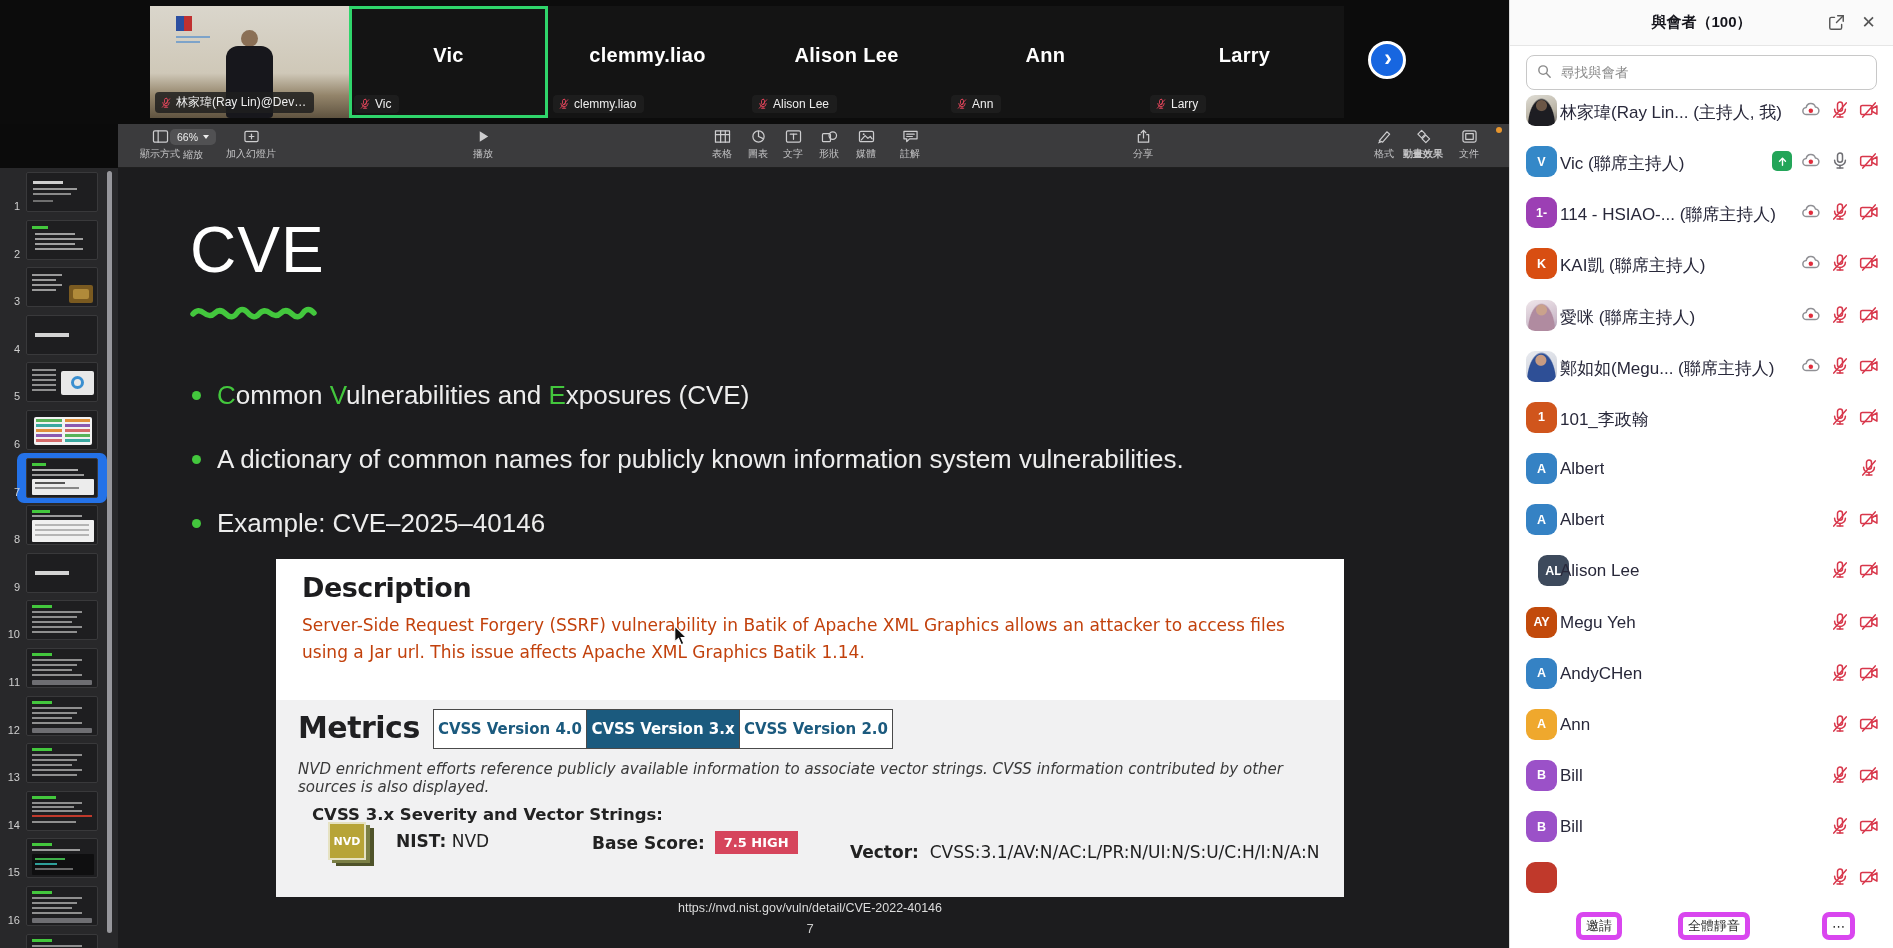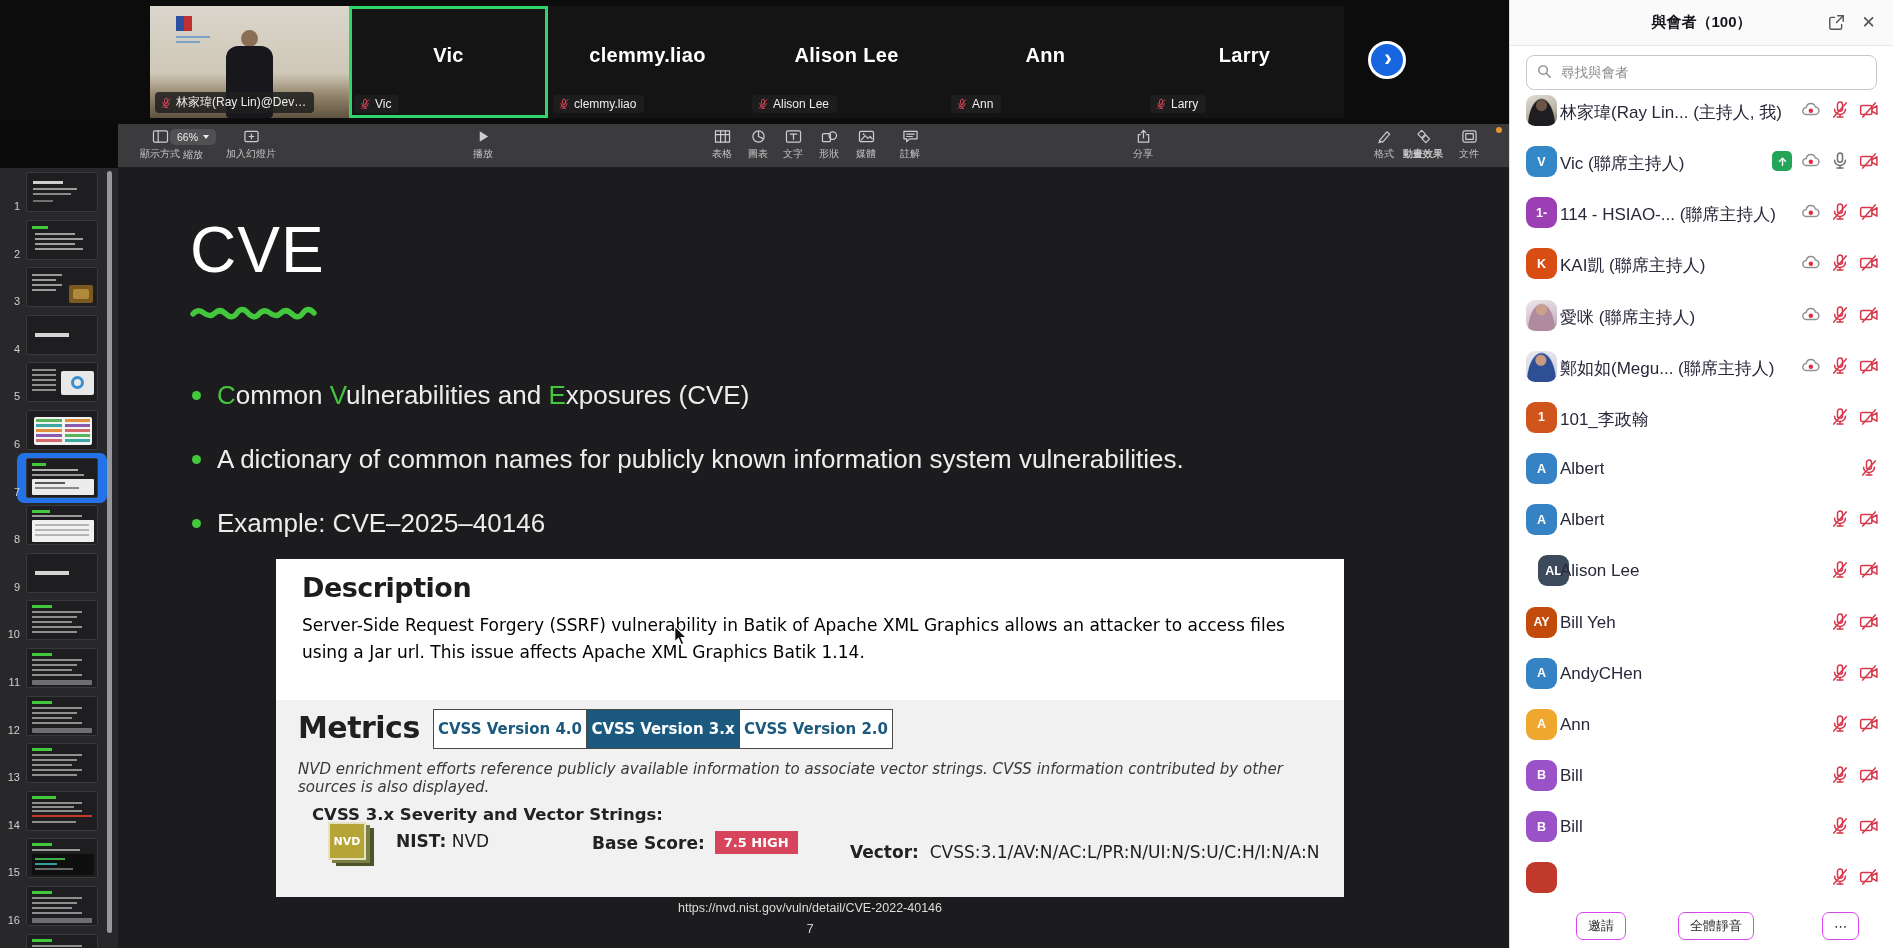--- a/index.html
+++ b/index.html
@@ -60,21 +60,21 @@
   #bullets{position:absolute;left:74px;top:212px;list-style:none;margin:0;padding:0;}
   .bullet{position:relative;padding-left:25px;margin-bottom:33px;font-size:26px;color:#ededed;height:31px;
         white-space:nowrap;}
   .bullet .dot{position:absolute;left:0;top:11px;width:9px;height:9px;border-radius:50%;background:#43C73D;}
   .green{color:#43C73D;}
 
   #shot{position:absolute;left:158px;top:391px;width:1068px;height:338px;background:#fff;
         display:flex;flex-direction:column;font-family:"DejaVu Sans","Liberation Sans",sans-serif;}
   .shot-desc{height:141px;box-sizing:border-box;padding:13px 26px;}
   .shot-desc h2{margin:0;font-size:27px;color:#1d1d1f;font-weight:bold;letter-spacing:-.5px;}
-  .shot-desc p{margin:9px 0 0;font-size:17px;color:#000000;line-height:27px;max-width:1015px;}
+  .shot-desc p{margin:9px 0 0;font-size:17px;color:#c2410c;line-height:27px;max-width:1015px;}
   .shot-metrics{flex:1;background:#F1F1F2;padding:10px 22px;box-sizing:border-box;position:relative;}
   .m-head{font-size:30px;font-weight:bold;color:#202022;display:inline-block;letter-spacing:-.5px;}
   #cvss-tabs{position:absolute;left:157px;top:9px;display:flex;border:1px solid #4a4a4a;background:#fff;}
   .tab{width:152px;height:38px;display:flex;align-items:center;justify-content:center;font-size:15px;
         font-weight:bold;color:#1B5A7E;background:#fff;border-right:1px solid #4a4a4a;}
   .tab:last-child{border-right:none;}
   .tab.sel{background:#1B5A7E;color:#fff;}
   .m-note{margin:15px 0 0;font-style:italic;font-size:15px;color:#3a3a3a;}
   .m-sev{margin:9px 0 0 14px;font-size:16.5px;font-weight:bold;color:#222;}
   .srcrow{position:absolute;left:22px;right:22px;top:118px;height:56px;}
@@ -122,22 +122,22 @@
   .p-name{position:absolute;left:50px;top:16px;font-size:17px;color:#28283a;max-width:225px;
         white-space:nowrap;overflow:hidden;}
   .p-icons{position:absolute;right:14px;top:15px;display:flex;gap:9px;align-items:center;}
   .p-icons .icn{width:20px;height:20px;display:inline-flex;}
   .p-icons svg{width:20px;height:20px;}
   .red{color:#D8374B;} .gray{color:#6f6f74;}
   .share-badge{width:20px;height:20px;border-radius:5px;background:#23A559;display:flex;
         align-items:center;justify-content:center;}
   .share-badge svg{width:13px;height:13px;color:#fff;}
   #p-footer{position:absolute;bottom:0;height:43px;left:0;right:0;background:#fff;}
-  .pf-btn{position:absolute;top:7px;height:28px;border:1px solid #d946ef;border-radius:7px;background:#fff;
-        font-size:13px;color:#2b2b2b;padding:0 11px;cursor:pointer;
+  .pf-btn{position:absolute;top:7px;height:28px;border:5px solid #d946ef;border-radius:7px;background:#fff;
+        font-size:13px;color:#2b2b2b;padding:0 5px;cursor:pointer;
         font-family:"Liberation Sans","DejaVu Sans",sans-serif;}
 </style>
 </head>
 <body>
 
 <div id="app">
 
   <div id="video-strip">
       <div class="tile" style="left: 150px;">
         <div class="tile-photo">
@@ -834,21 +834,21 @@
               <svg viewBox="0 0 24 24" fill="none" stroke="currentColor" stroke-width="1.8" stroke-linecap="round" stroke-linejoin="round">
                 <rect x="2" y="6.5" width="13.5" height="11" rx="2"></rect>
                 <path d="M15.5 10.5 L21.5 7 v10 L15.5 13.5"></path>
                 <line x1="4.5" y1="20.5" x2="19.5" y2="3.5"></line>
               </svg>
             </span>
           </span>
         </div>
         <div class="p-row" style="top: 501.5px;">
           <div class="p-avatar" style="background: rgb(194, 74, 11);">AY</div>
-          <span class="p-name">Bill Yeh</span>
+          <span class="p-name">Megu Yeh</span>
           <span class="p-icons">
             <span class="icn red">
               <svg viewBox="0 0 24 24" fill="none" stroke="currentColor" stroke-width="1.8" stroke-linecap="round" stroke-linejoin="round">
                 <rect x="9" y="2.5" width="6" height="11" rx="3"></rect>
                 <path d="M5.5 11a6.5 6.5 0 0 0 13 0"></path>
                 <line x1="12" y1="17.5" x2="12" y2="20.5"></line>
                 <line x1="8.5" y1="20.5" x2="15.5" y2="20.5"></line>
                 <line x1="4.5" y1="20.5" x2="19.5" y2="3.5"></line>
               </svg>
             </span>

